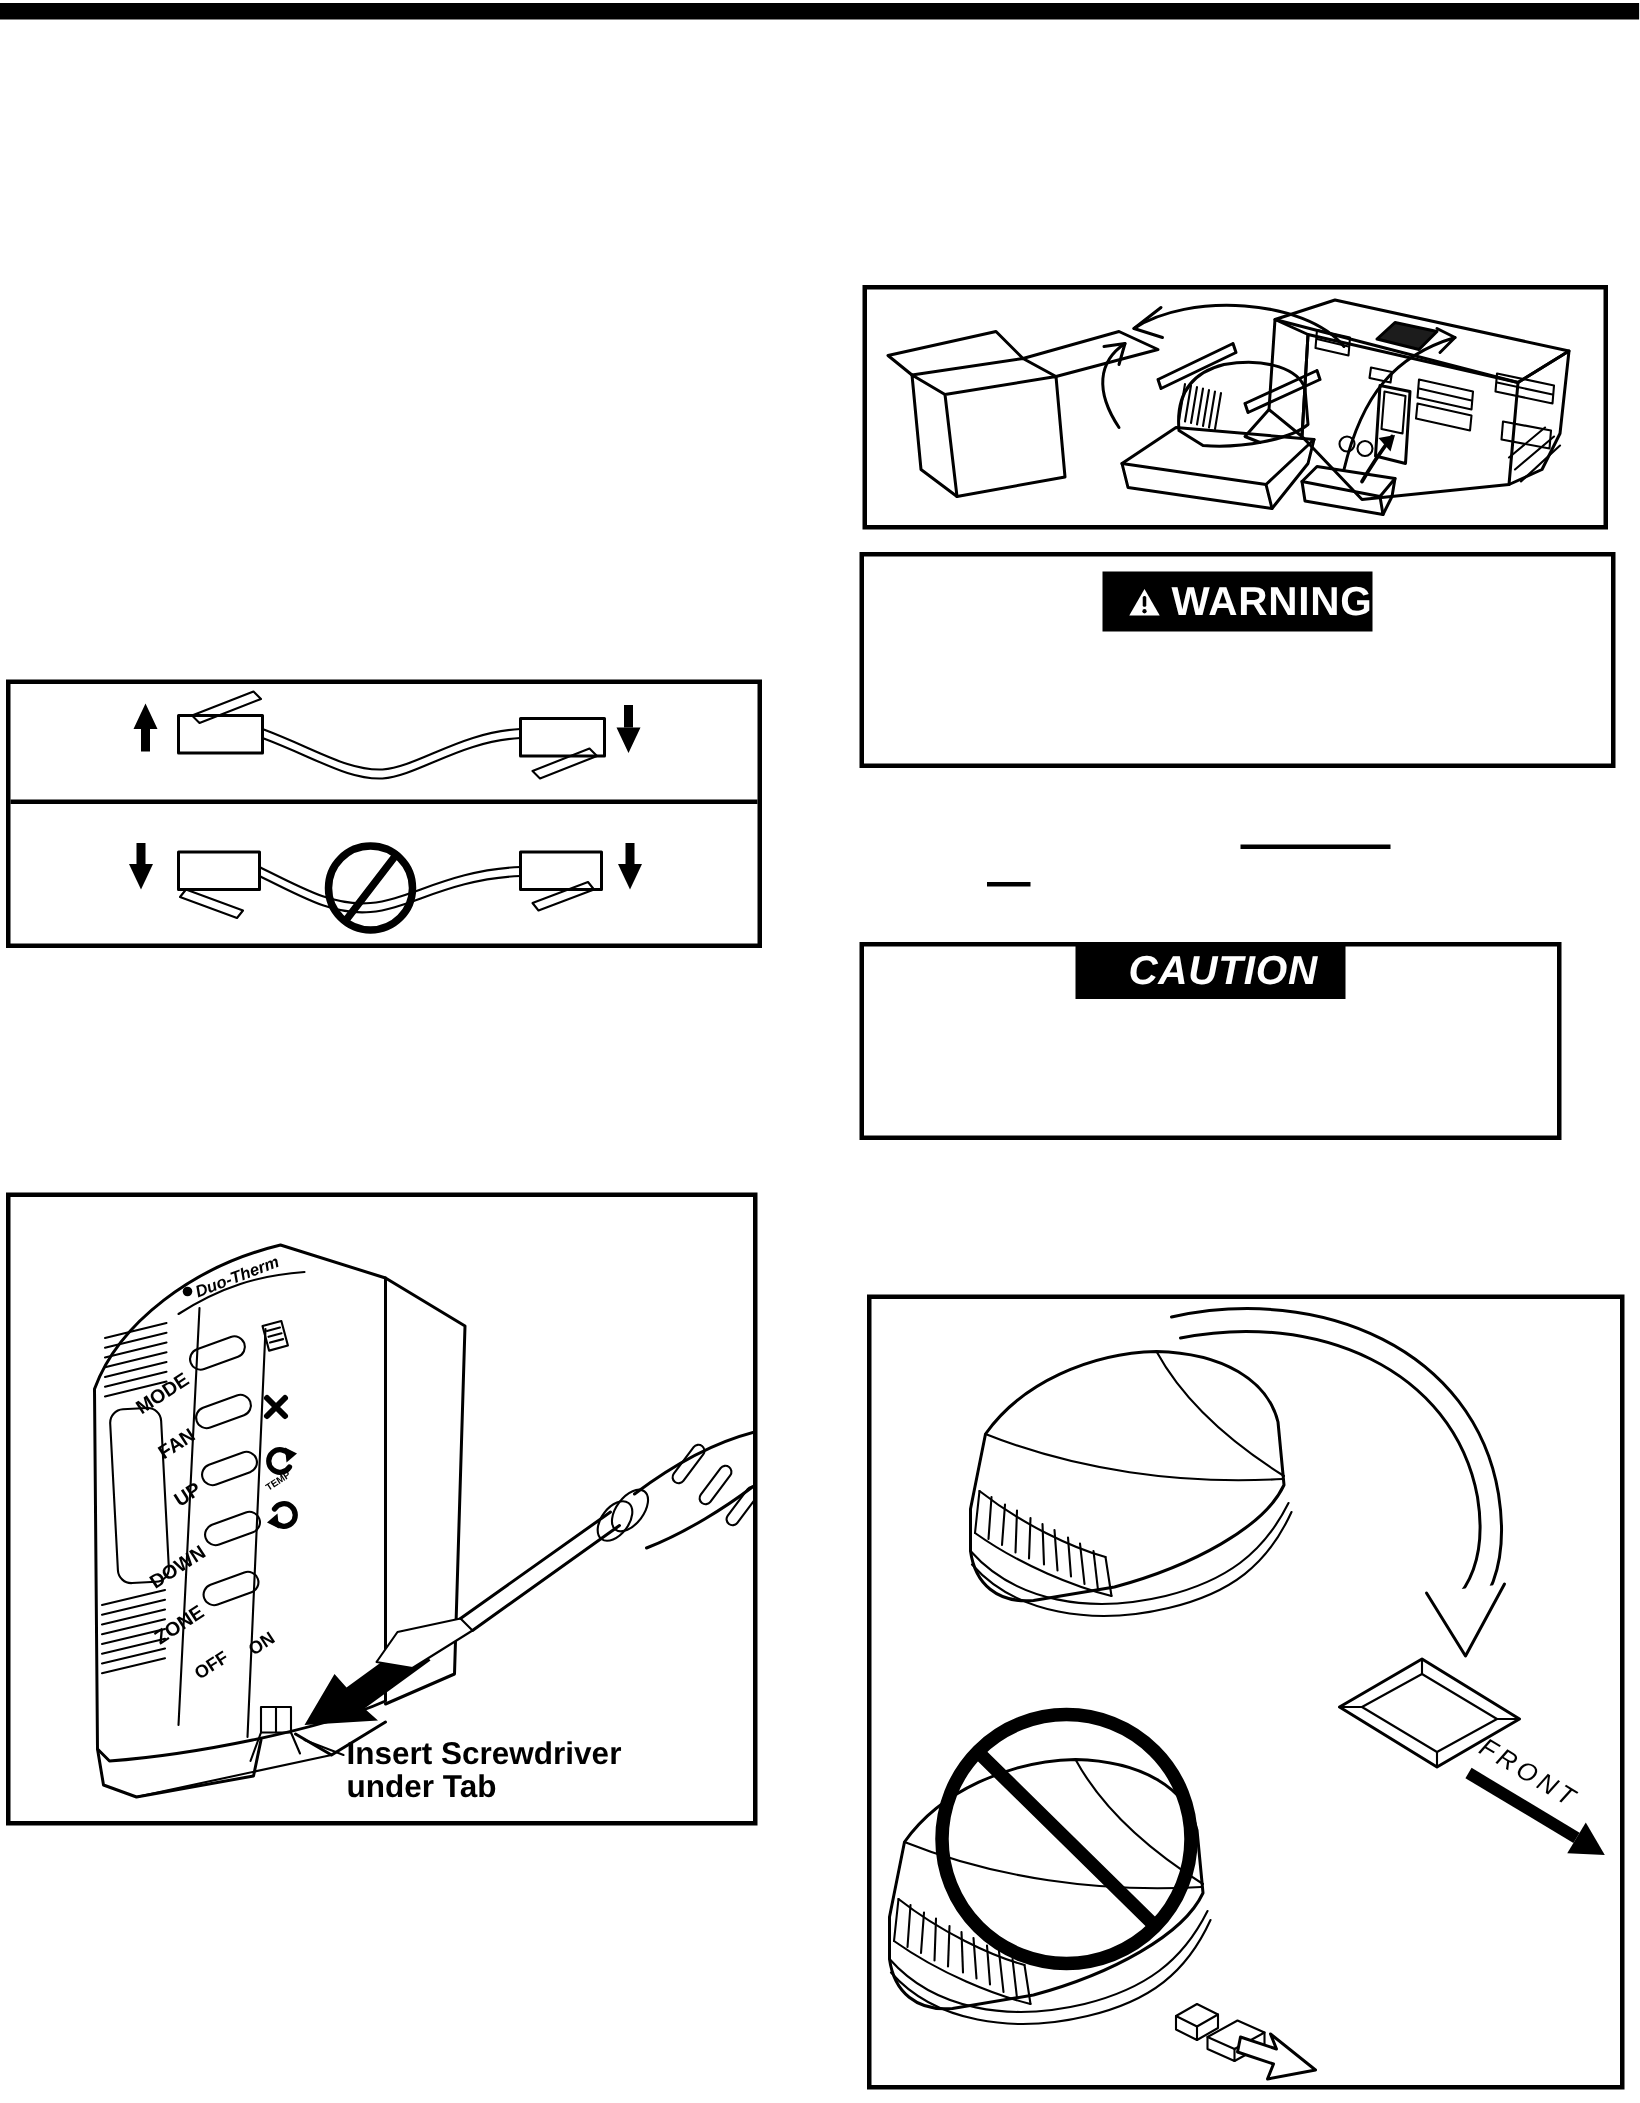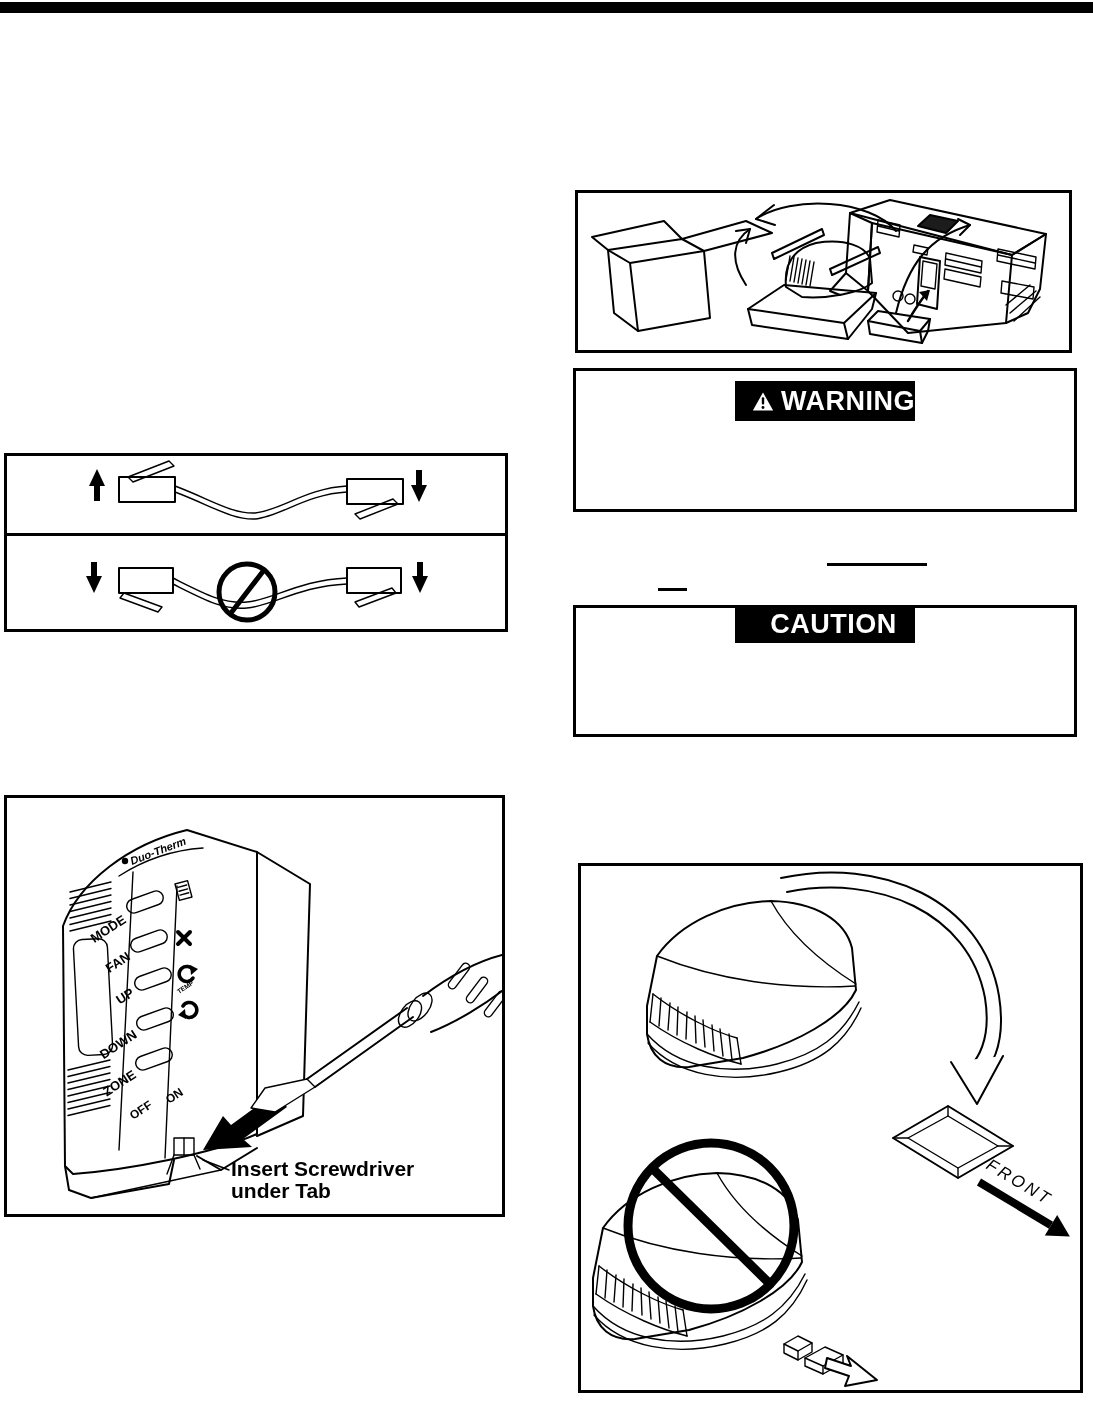--- a/index.html
+++ b/index.html
@@ -6,21 +6,21 @@
   html,body { background:#ffffff; }
   body { font-family:"Liberation Sans", sans-serif; }
   #page { position:relative; width:1093px; height:1402px; background:#ffffff; overflow:hidden; }
 
   .topbar { position:absolute; left:0; top:2px; width:1093px; height:11px; background:#000; }
 
   .figure-box { position:absolute; border:3px solid #000; background:#fff; }
 
   #fig-unpacking  { left:575px; top:190px;  width:497px; height:163px; }
   #warning-box    { left:573px; top:368px;  width:504px; height:144px; }
-  #caution-box    { left:573px; top:605px;  width:504px; height:132px; }
+  #caution-box    { left:573px; top:628px;  width:468px; height:132px;font-style:italic; }
   #fig-cable      { left:4px;   top:453px;  width:504px; height:179px; }
   #fig-thermostat { left:4px;   top:795px;  width:501px; height:422px; }
   #fig-install    { left:578px; top:863px;  width:505px; height:530px; }
 
   .rule { position:absolute; background:#000; height:3px; }
   #underline-1 { left:827px; top:563px; width:100px; }
   #underline-2 { left:658px; top:588px; width:29px; }
 
   .alert-banner {
     display:flex; align-items:center; justify-content:center; gap:7px;

